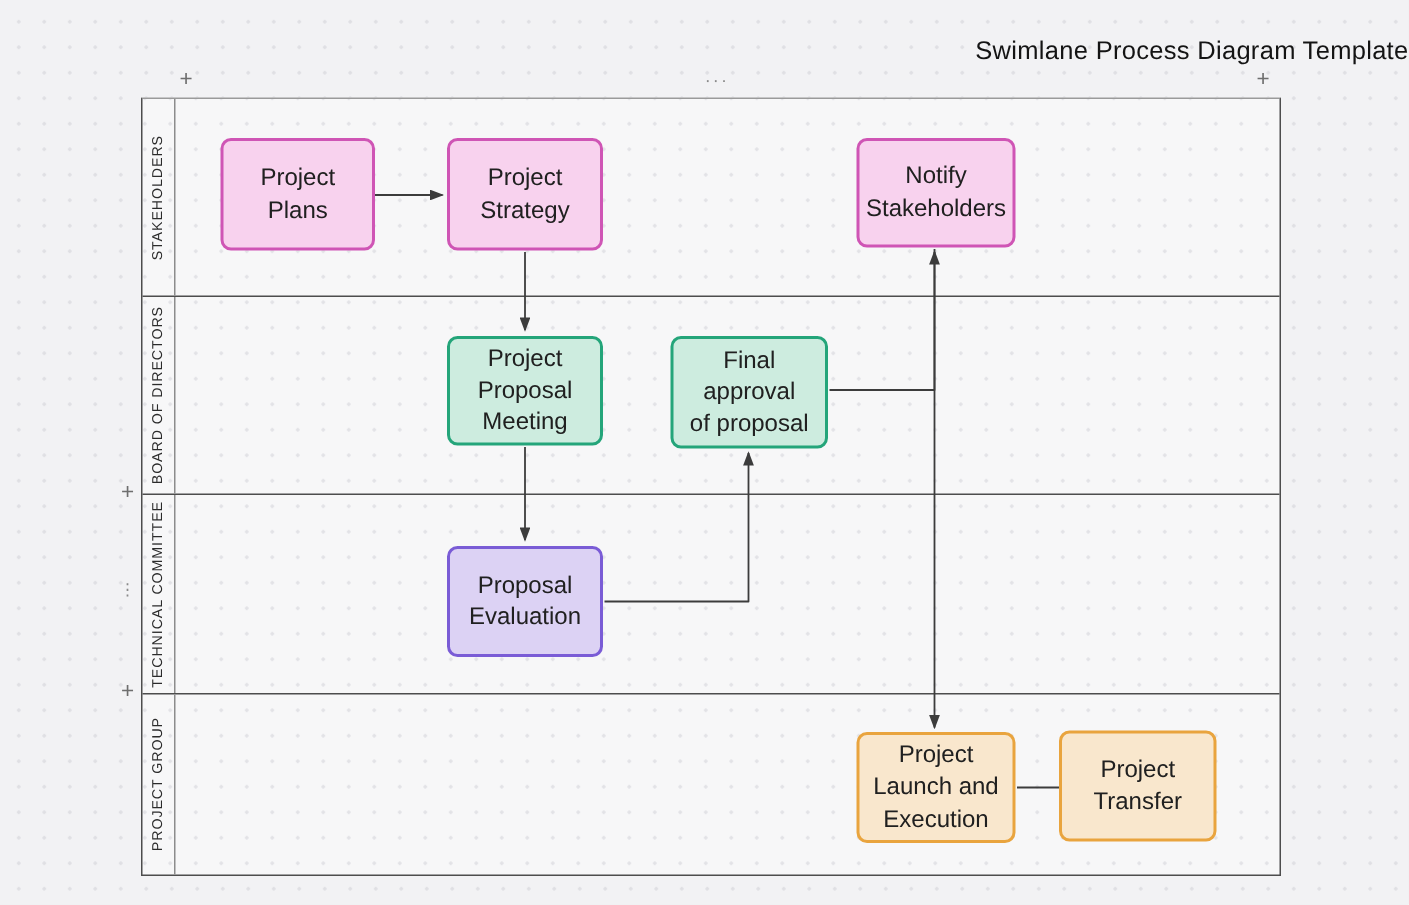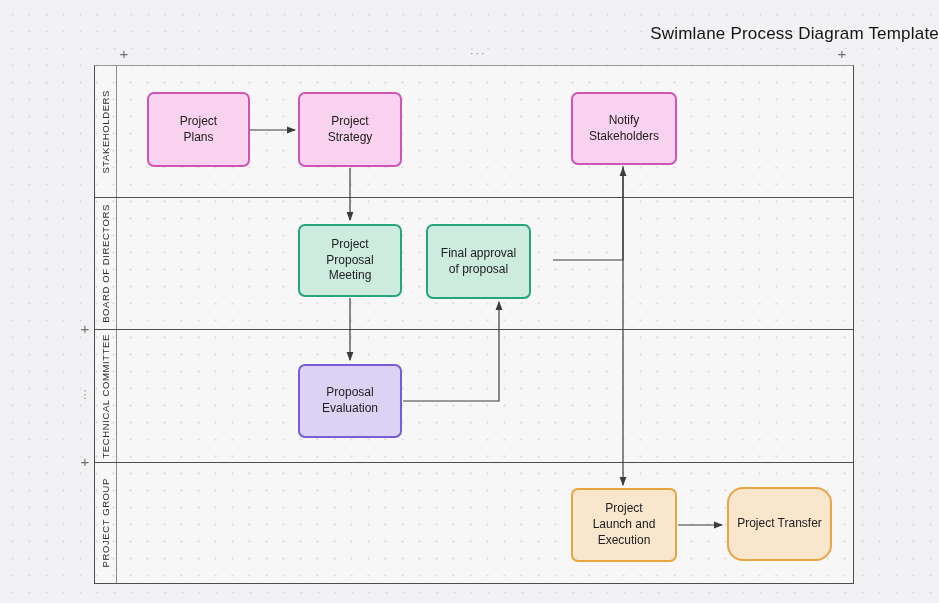--- a/index.html
+++ b/index.html
@@ -32,21 +32,21 @@
     display:flex;align-items:center;justify-content:center;box-sizing:border-box;
   }
   .lane-label{
     writing-mode:vertical-rl;transform:rotate(180deg);
     font-size:9.5px;letter-spacing:.6px;color:#2b2b2b;white-space:nowrap;font-weight:400;
   }
   .lane-body{flex:1;}
   .node{
     position:absolute;border:2px solid;border-radius:7px;
     display:flex;align-items:center;justify-content:center;
-    font-size:12px;font-weight:500;color:#202020;text-align:center;
+    font-size:16px;font-weight:500;color:#202020;text-align:center;
     line-height:1.32;box-sizing:border-box;
   }
   .node .lbl{white-space:pre-line;padding:2px 6px;}
   .edges{position:absolute;left:0;top:0;pointer-events:none;}
 </style>
 </head>
 <body>
 
 <div class="canvas">
 
@@ -113,30 +113,30 @@
     </div>
   <div class="node" style="left: 571px; top: 92px; width: 106px; height: 73px; background: rgb(248, 210, 238); border-color: rgb(207, 85, 181); justify-content: center;">
       <span class="lbl">Notify
 Stakeholders</span>
     </div>
   <div class="node" style="left: 298px; top: 224px; width: 104px; height: 73px; background: rgb(205, 236, 223); border-color: rgb(36, 165, 122);">
       <span class="lbl">Project
 Proposal
 Meeting</span>
     </div>
-  <div class="node" style="left: 426px; top: 224px; width: 105px; height: 75px; background: rgb(205, 236, 223); border-color: rgb(36, 165, 122);">
+  <div class="node" style="left: 447px; top: 224px; width: 105px; height: 75px; background: rgb(205, 236, 223); border-color: rgb(36, 165, 122);">
       <span class="lbl">Final approval
 of proposal</span>
     </div>
   <div class="node" style="left: 298px; top: 364px; width: 104px; height: 74px; background: rgb(220, 210, 244); border-color: rgb(122, 92, 214);">
       <span class="lbl">Proposal
 Evaluation</span>
     </div>
   <div class="node" style="left: 571px; top: 488px; width: 106px; height: 74px; background: rgb(249, 231, 205); border-color: rgb(233, 164, 62);">
       <span class="lbl">Project
 Launch and
 Execution</span>
     </div>
-  <div class="node" style="left: 727px; top: 487px; width: 105px; height: 74px; background: rgb(249, 231, 205); border-color: rgb(233, 164, 62); border-radius: 16px;">
+  <div class="node" style="left: 706px; top: 487px; width: 105px; height: 74px; background: rgb(249, 231, 205); border-color: rgb(233, 164, 62);">
       <span class="lbl">Project Transfer</span>
     </div>
 
 </div>
 
 </body></html>

